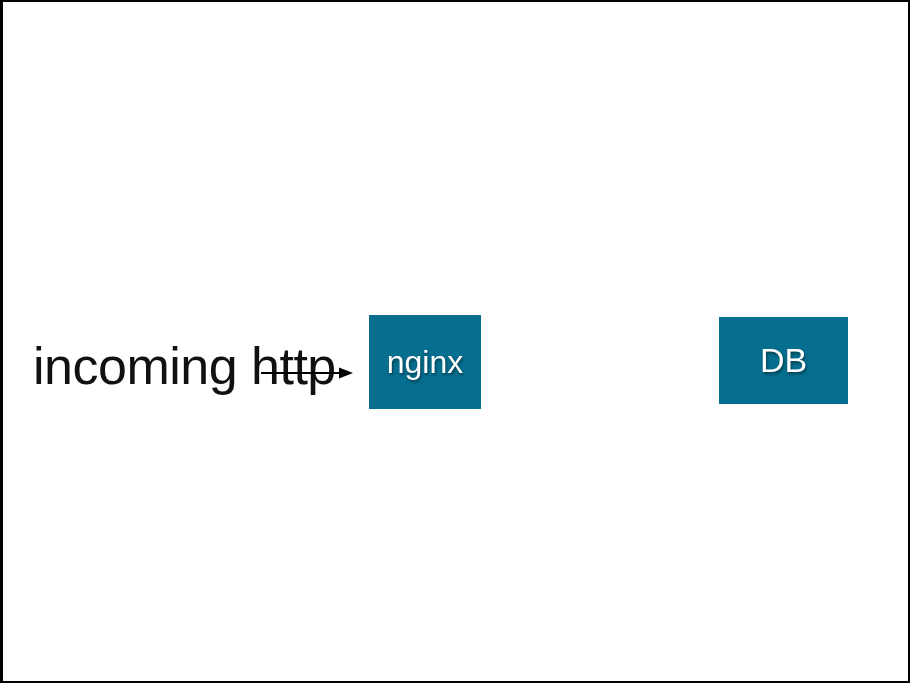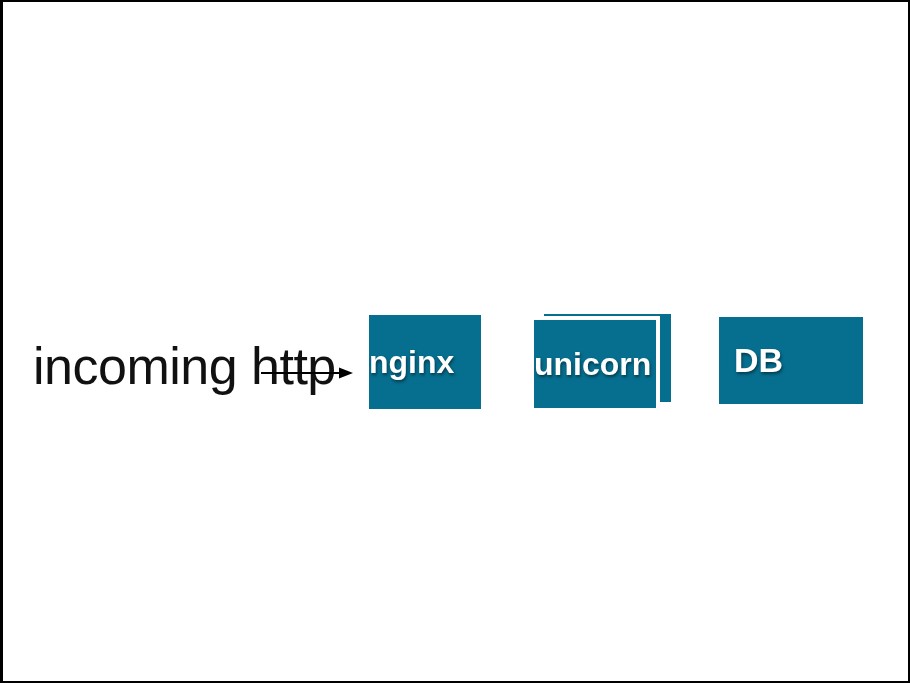--- a/index.html
+++ b/index.html
@@ -35,24 +35,25 @@
     position: absolute;
     left: 258px;
     top: 364px;
     color: var(--arrow, #000000);
   }
 
   .node {
     position: absolute;
     display: flex;
     align-items: center;
+    justify-content: center;
     background: var(--node_fill, #066e8e);
     color: var(--node_text, #ffffff);
     font-size: 32px;
-    font-weight: 700;
+    font-weight: 400;
     text-shadow: 1px 2px 3px rgba(0,0,0,0.45);
   }
 
   .node-nginx {
     left: 366px;
     top: 313px;
     width: 112px;
     height: 94px;
   }
 
@@ -79,43 +80,36 @@
     height: 88px;
     outline: 4px solid #ffffff;
   }
 
   .node-db {
     left: 716px;
     top: 315px;
     width: 129px;
     height: 87px;
     font-size: 34px;
-    padding-left: 15px;
   }
 </style>
 </head>
 <body>
 
 <div class="canvas">
 
   <span class="incoming-label">incoming http</span>
 
   <svg class="arrow" width="92" height="14" viewBox="0 0 92 14" aria-hidden="true">
     <line x1="0" y1="7" x2="79" y2="7" stroke="currentColor" stroke-width="2"></line>
     <polygon points="78,1.5 92,7 78,12.5" fill="currentColor"></polygon>
   </svg>
 
   <div class="node node-nginx">
     <span>nginx</span>
   </div>
 
-  <div class="node-group-unicorn">
-    <div class="layer-back"></div>
-    <div class="node layer-front">
-      <span>unicorn</span>
-    </div>
-  </div>
 
   <div class="node node-db">
     <span>DB</span>
   </div>
 
 </div>
 
 </body></html>

